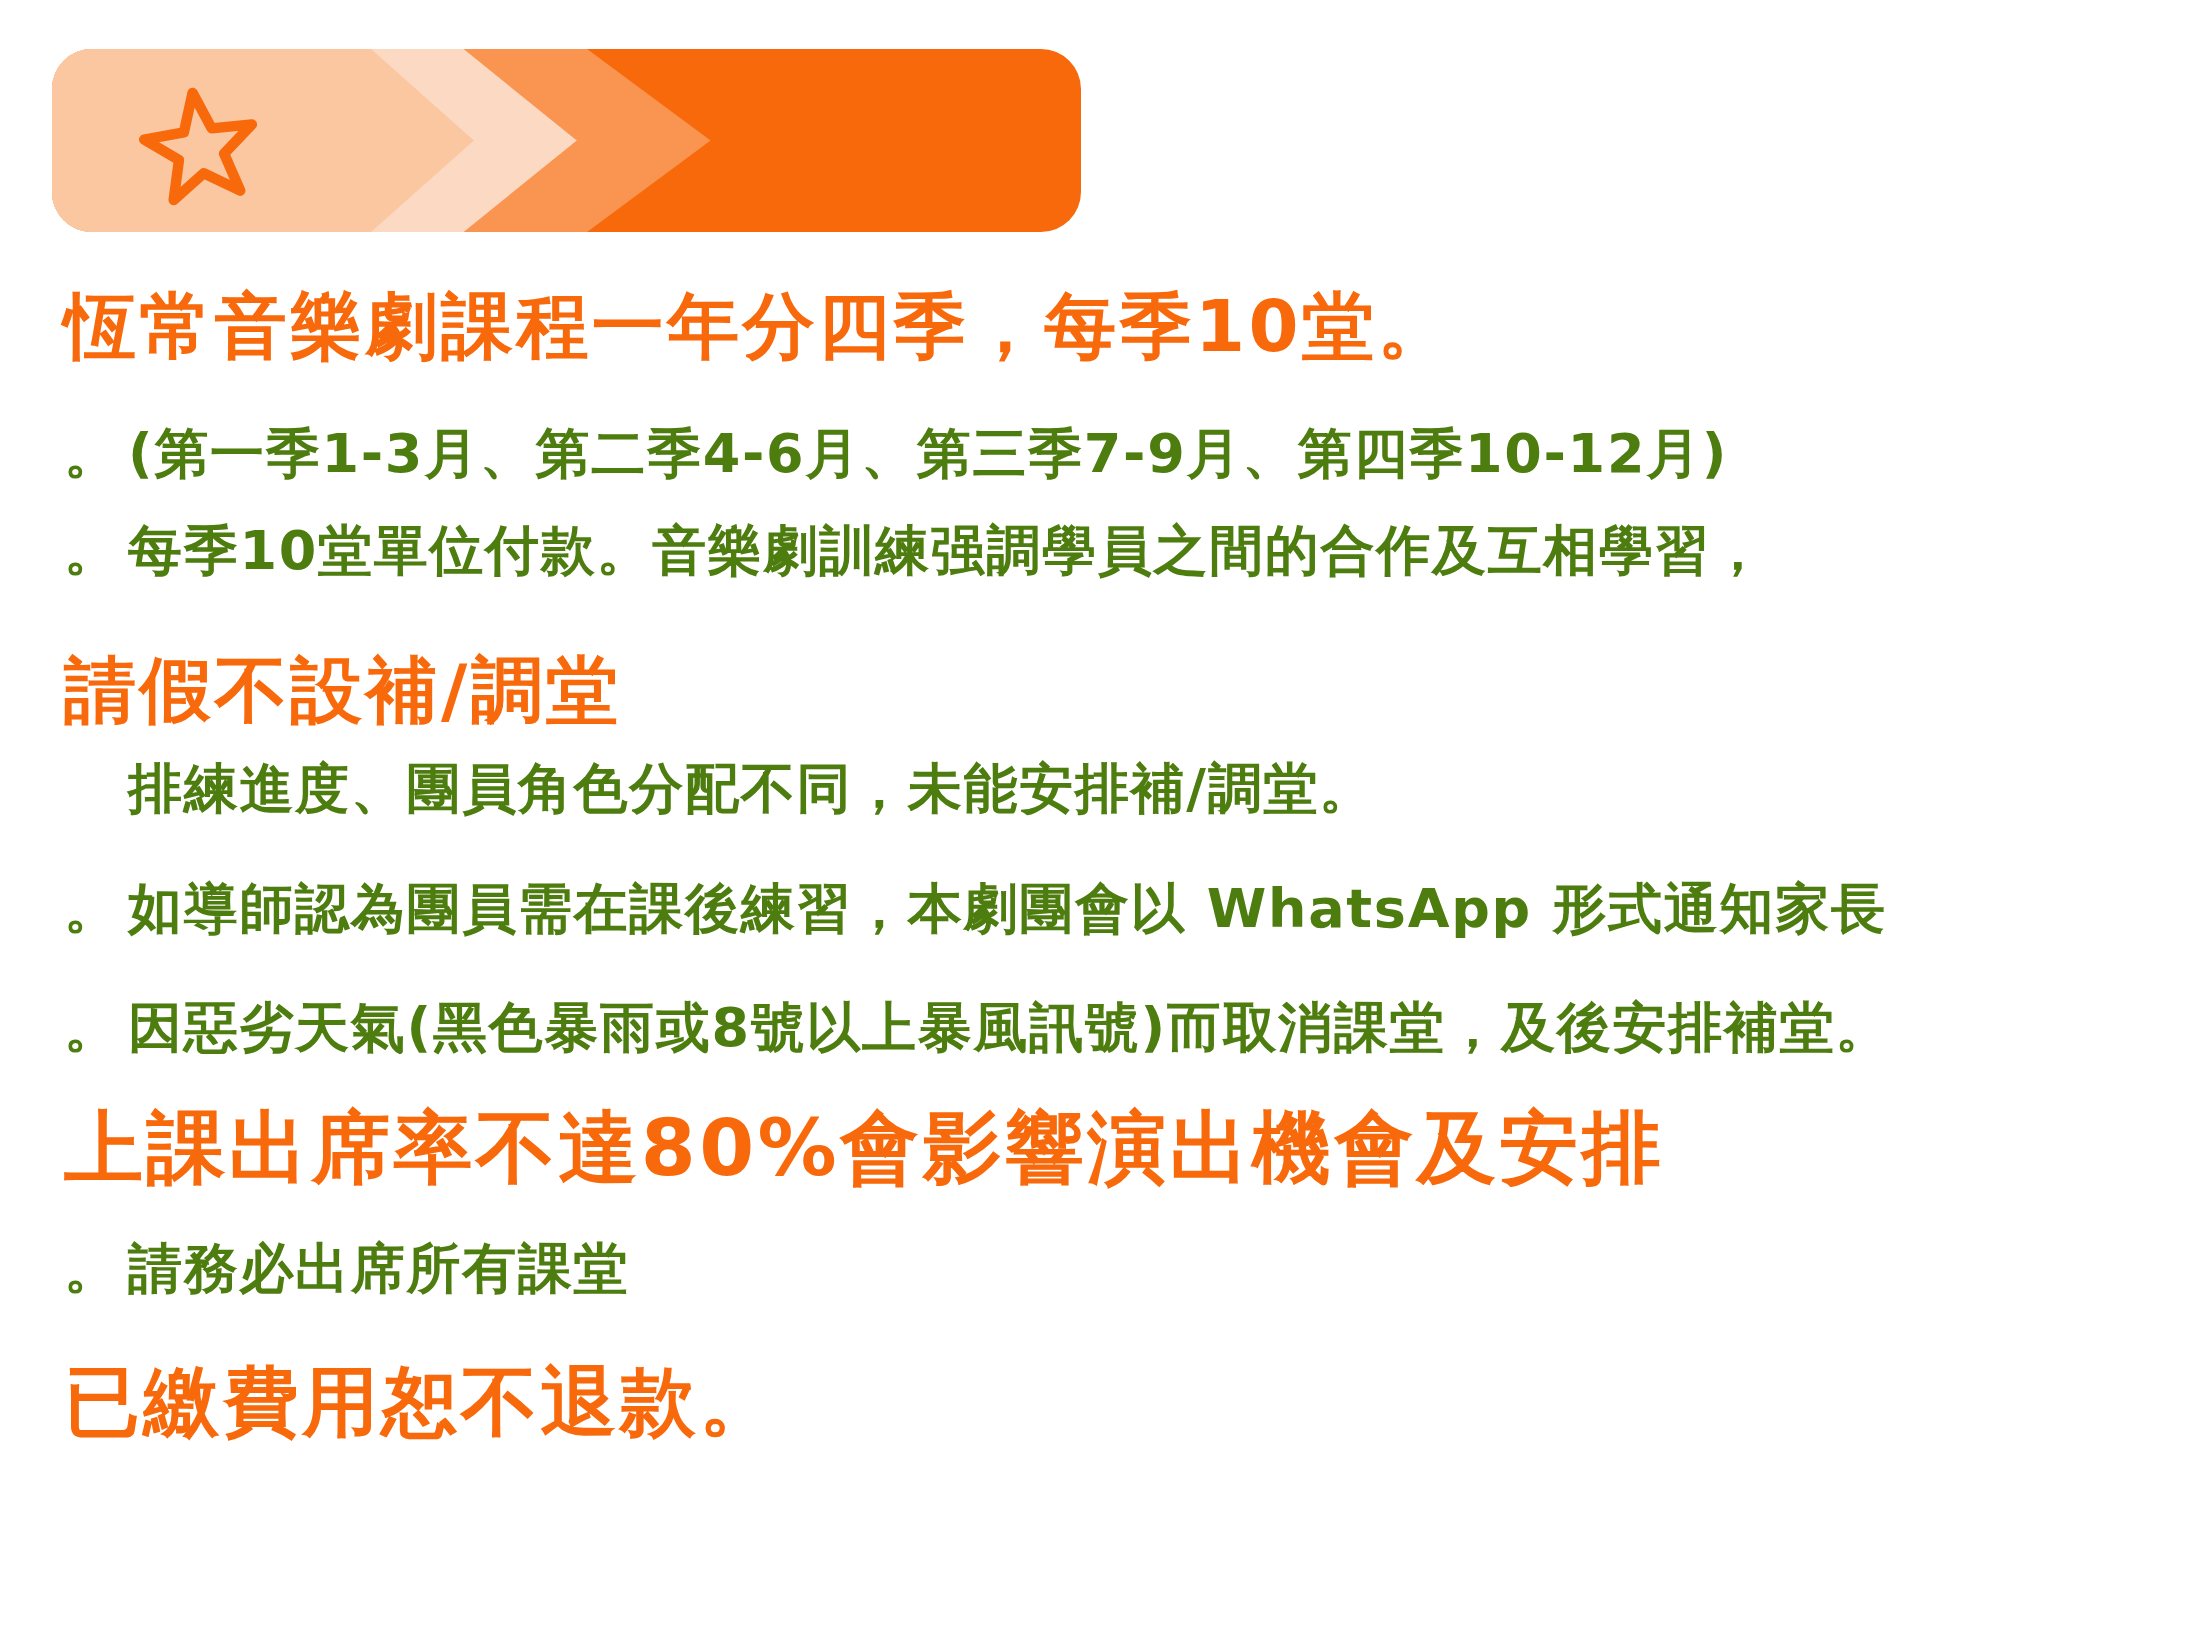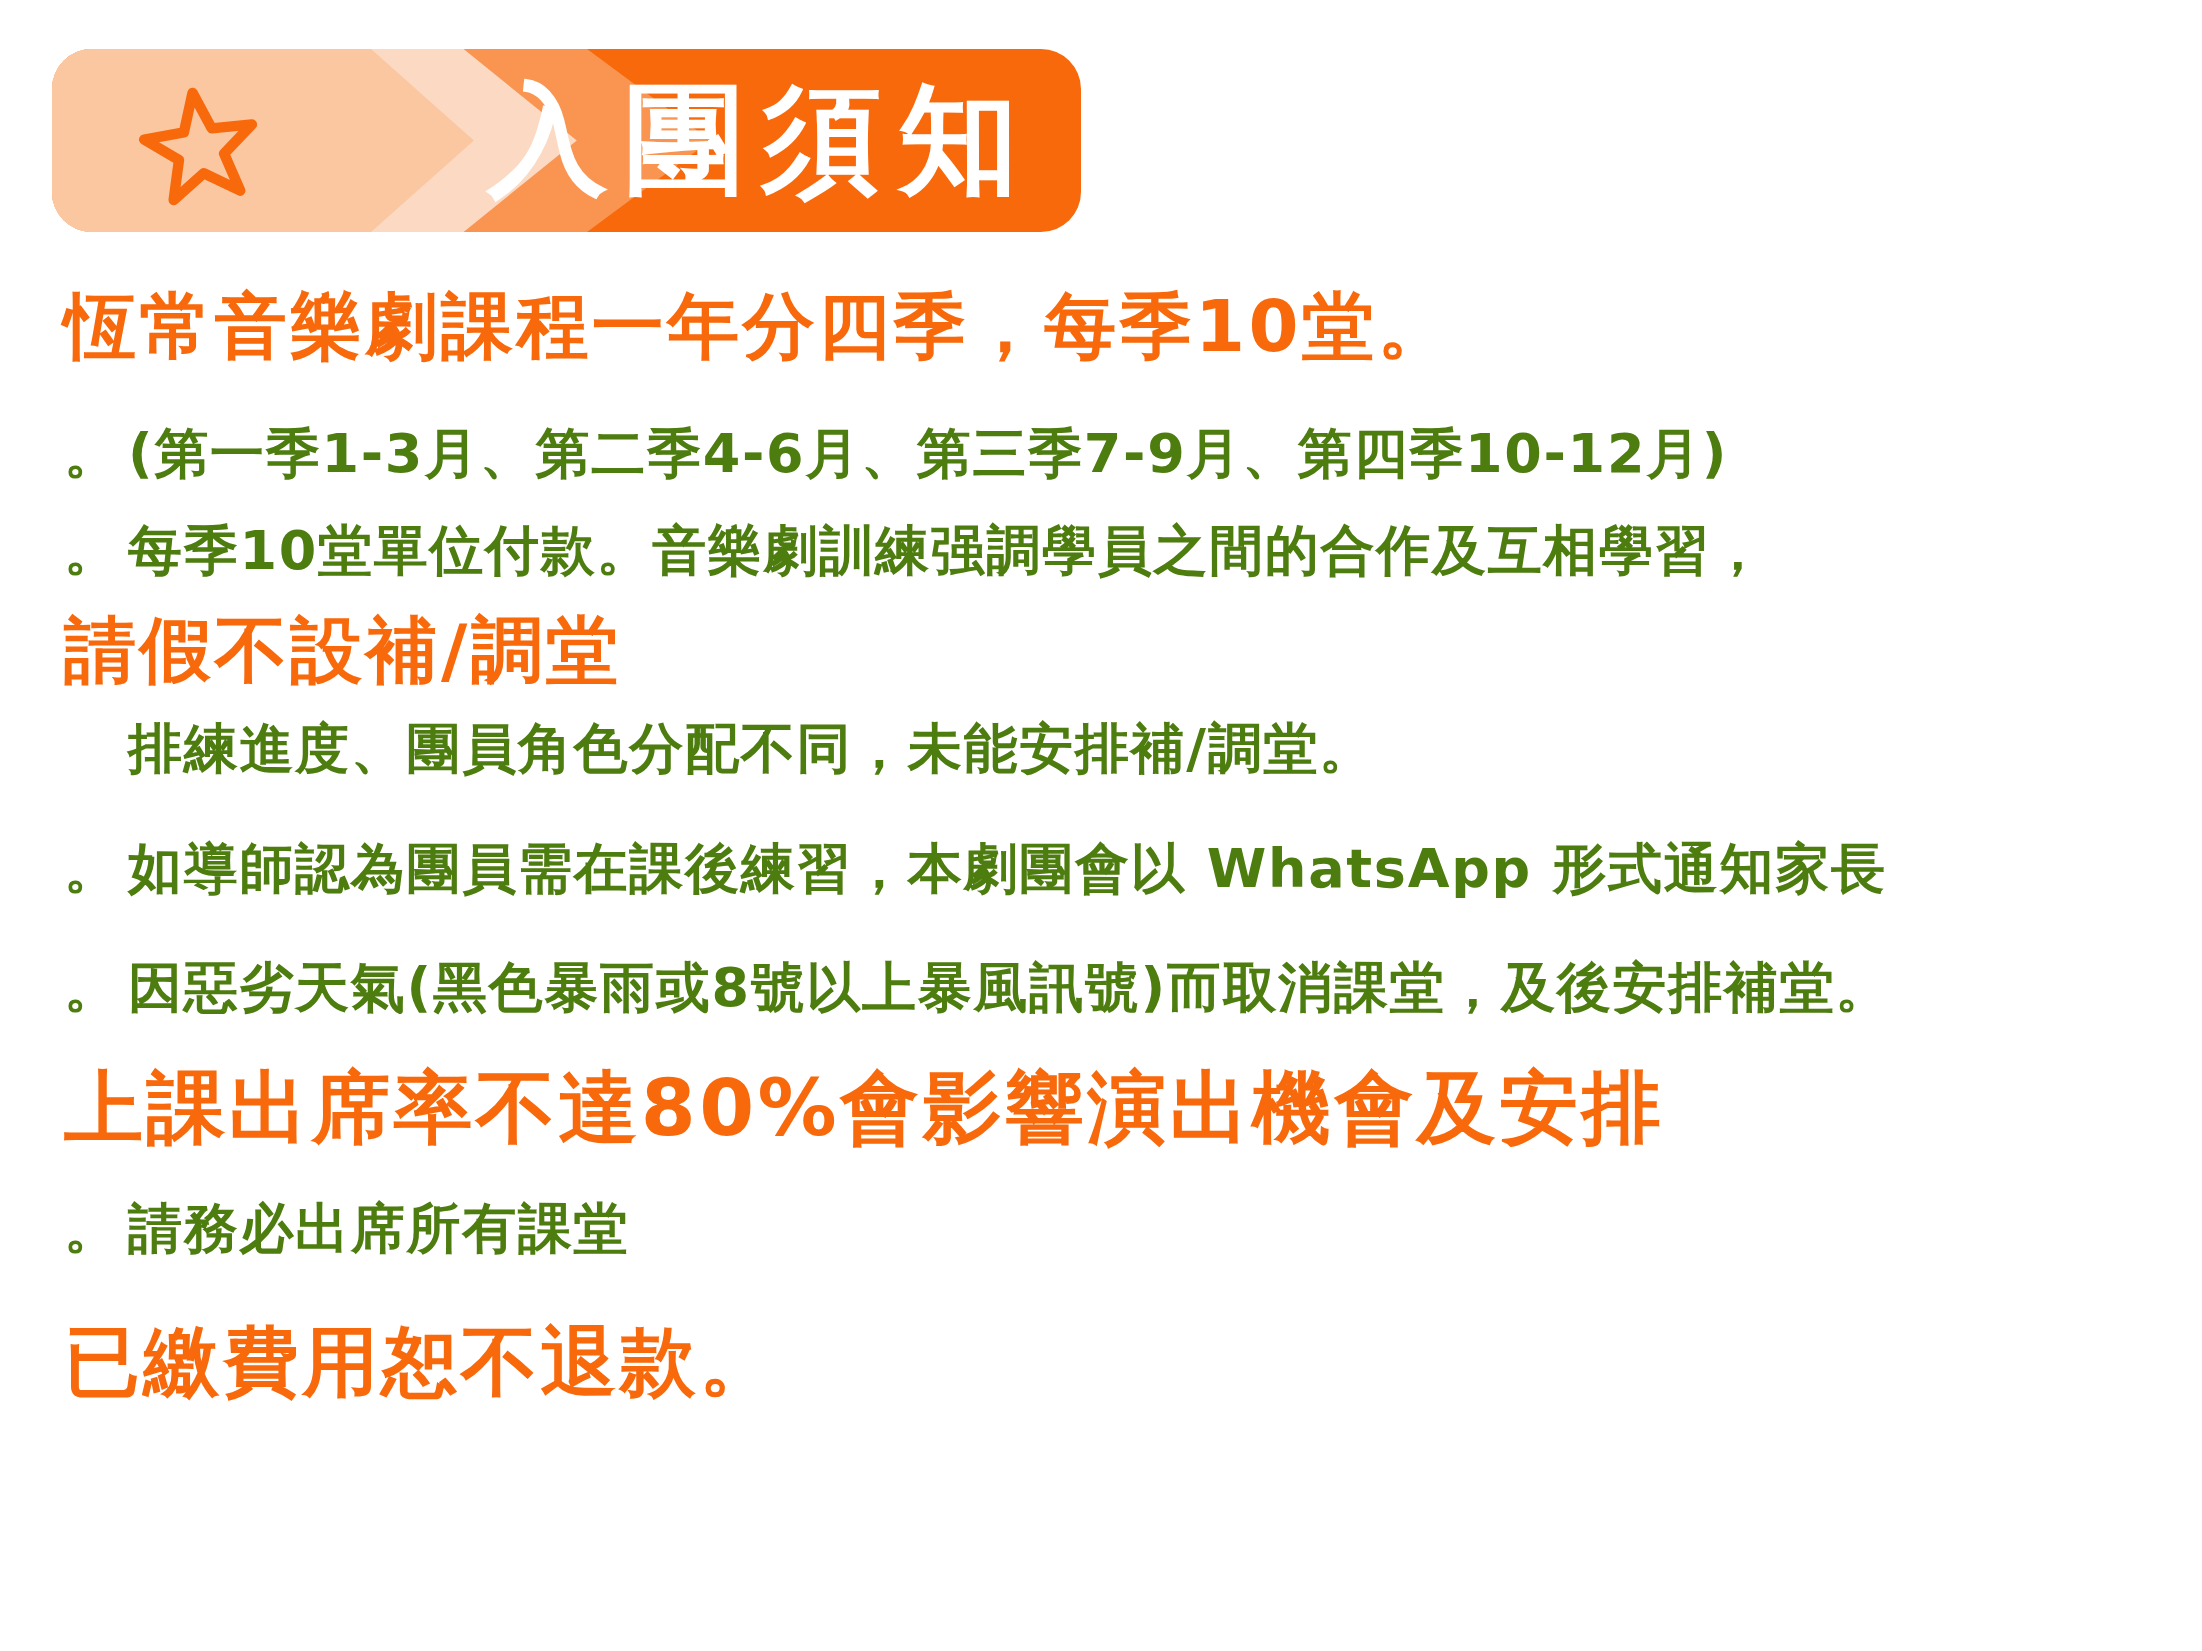--- a/index.html
+++ b/index.html
@@ -35,21 +35,21 @@
   .content { padding-left: 12px; }
   .sec-heading {
     color: #F8690C;
     font-weight: 700;
     font-size: 72px;
     line-height: 1.05;
     letter-spacing: 3.4px;
     white-space: nowrap;
   }
   .sec1 .sec-heading { margin-top: 57px; margin-bottom: 40px; }
-  .sec2 .sec-heading { margin-top: 14px; margin-bottom: 12px; }
+  .sec2 .sec-heading { margin-top: 54px; margin-bottom: 12px; }
   .sec3 .sec-heading { margin-top: 31px; margin-bottom: 34px; font-size: 79px; }
   .sec4 .sec-heading { margin-top: 48px; font-size: 76px; }
 
   .line {
     font-size: 54px;
     line-height: 97px;
     color: #4d7c0f;
     font-weight: 600;
     letter-spacing: 1.7px;
     white-space: nowrap;
@@ -69,21 +69,20 @@
 
   <div class="banner">
     <div class="chev chev-mid"></div>
     <div class="chev chev-light"></div>
     <div class="chev chev-peach"></div>
     <span class="star">
       <svg viewBox="0 0 120 124" fill="none" xmlns="http://www.w3.org/2000/svg">
         <polygon points="60,7 73.5,43.4 112.3,45 81.9,69.1 92.3,106.5 60,85 27.7,106.5 38.1,69.1 7.7,45 46.5,43.4" stroke="#F8690C" stroke-width="10" stroke-linejoin="round" fill="none"></polygon>
       </svg>
     </span>
-    <h1 class="banner-title">入團須知</h1>
   </div>
 
   <div class="content">
 
     <section class="sec1">
       <h2 class="sec-heading">恆常音樂劇課程一年分四季，每季10堂。</h2>
       <div class="line">
         <span class="marker">。</span><span>(第一季1-3月、第二季4-6月、第三季7-9月、第四季10-12月)</span>
       </div>
       <div class="line">

